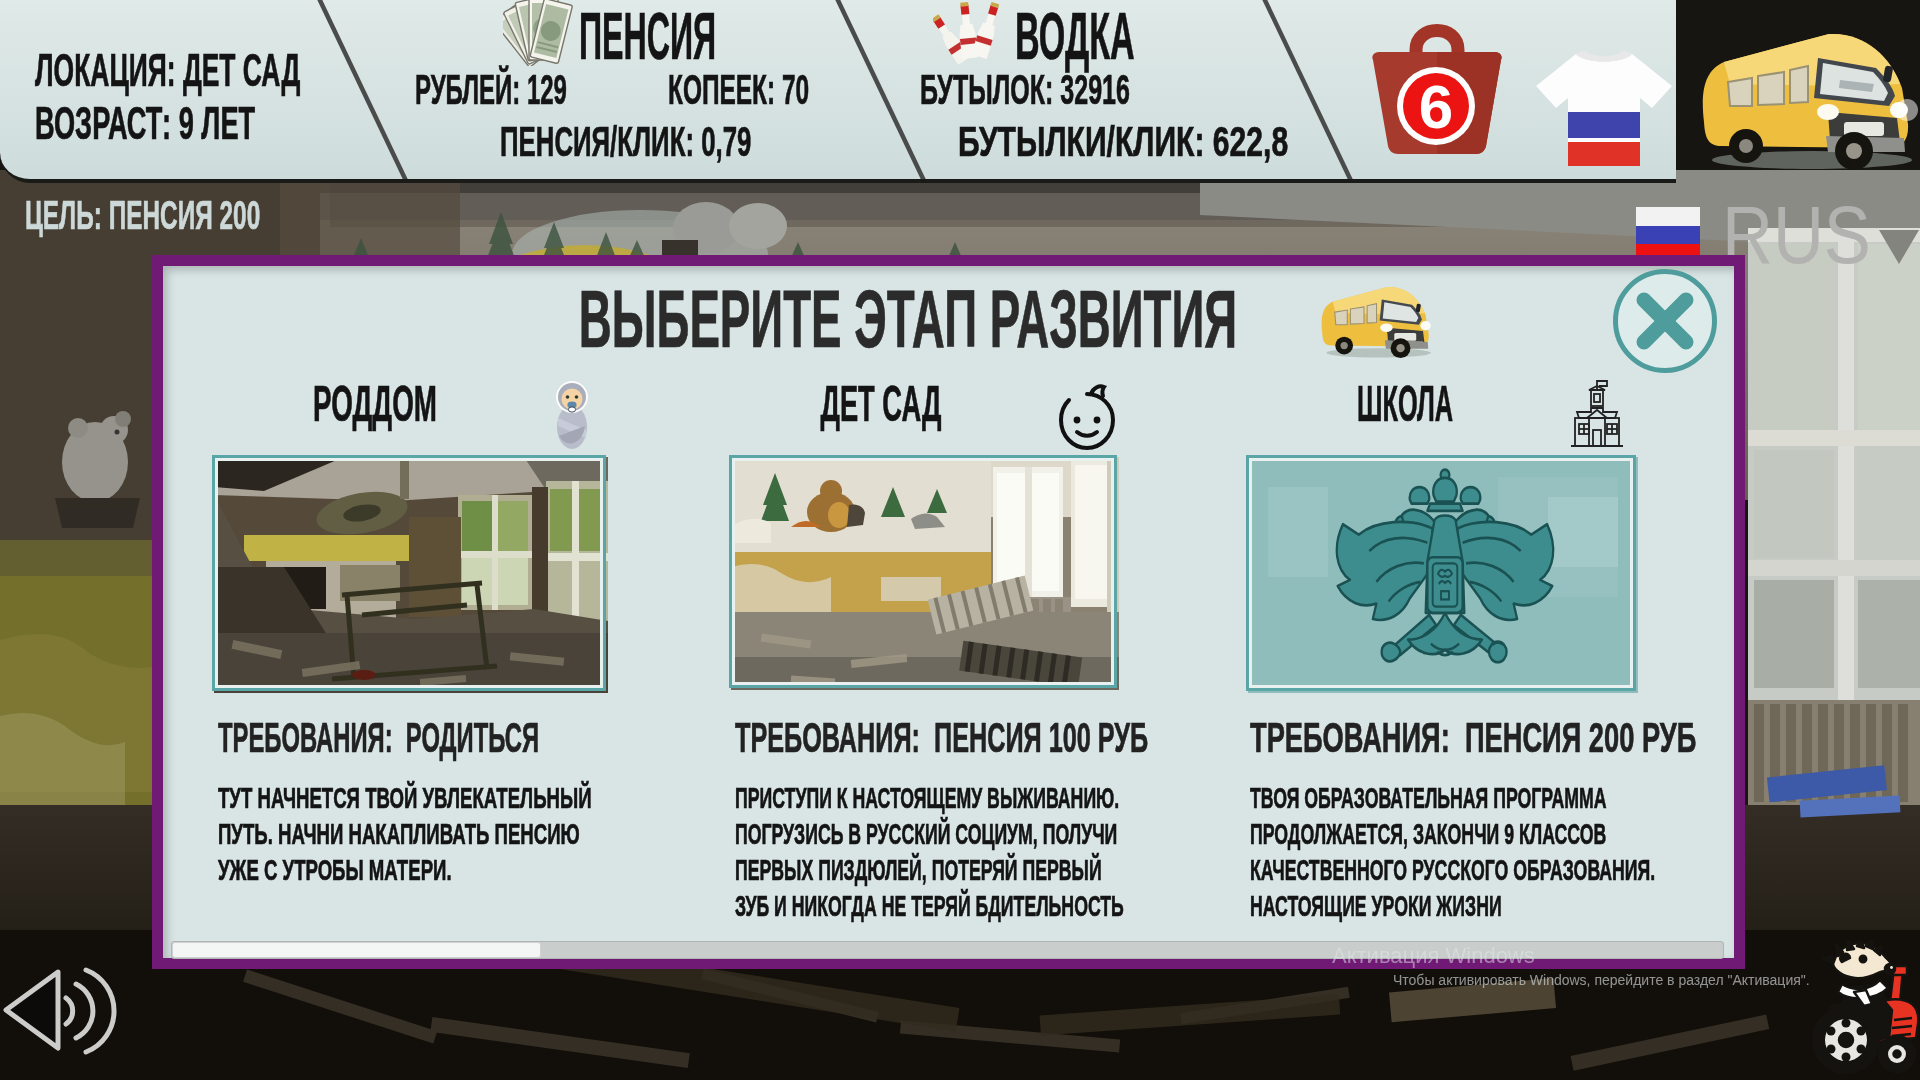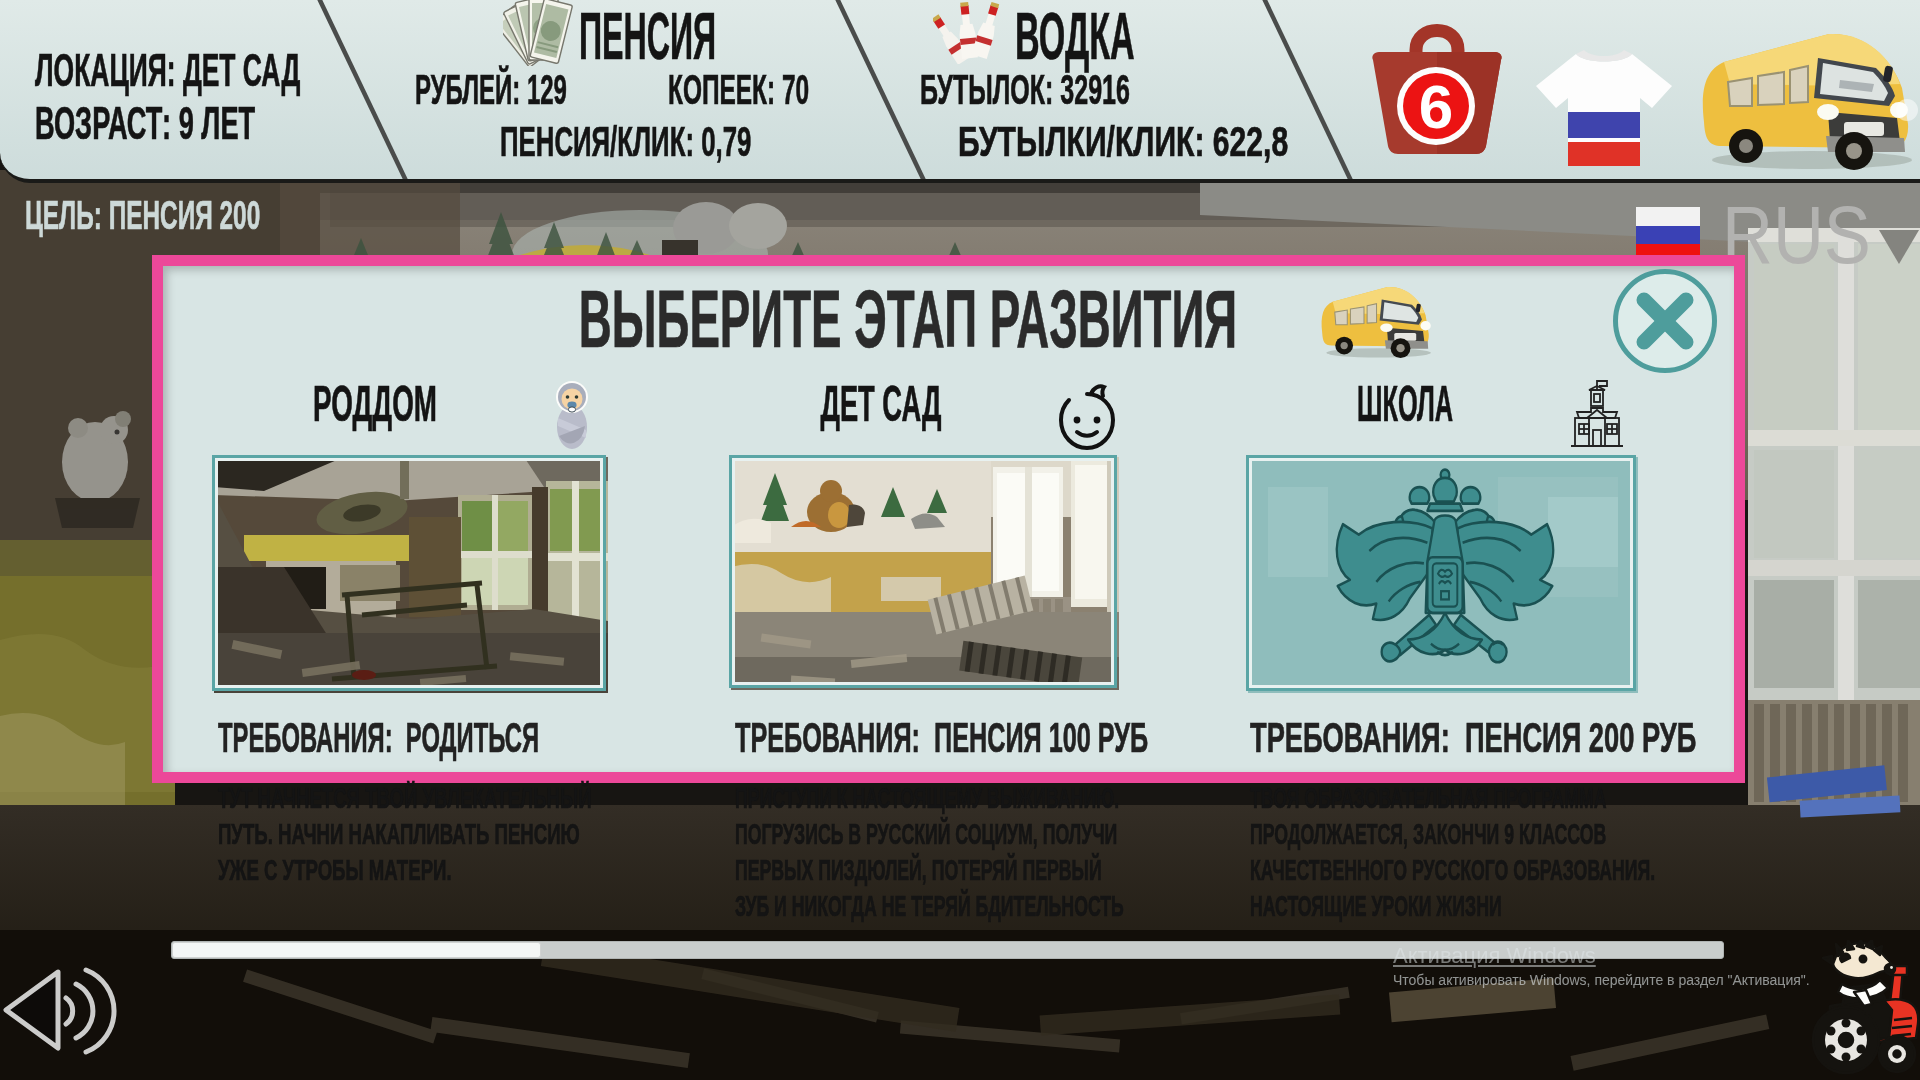--- a/index.html
+++ b/index.html
@@ -125,21 +125,21 @@
   <div class="abs" style="left:1636px;top:207px;width:64px;height:55px;">
     <div class="abs" style="left:0;top:0;width:64px;height:19px;background:#f2f2f2;"></div>
     <div class="abs" style="left:0;top:19px;width:64px;height:18px;background:#3a41b5;"></div>
     <div class="abs" style="left:0;top:37px;width:64px;height:18px;background:#ee1111;"></div>
   </div>
 
   <div class="abs" style="left:1722px;top:188px;font-size:82px;color:#b2b2b0;transform:scaleX(0.86);transform-origin:0 50%;">RUS</div>
 
   <div class="abs" style="left:1879px;top:230px;width:0;height:0;border-left:20px solid transparent;border-right:20px solid transparent;border-top:34px solid #84847f;"></div>
 
-  <div class="abs" id="topbar" style="left:0;top:0;width:1920px;height:179px;
+  <div class="abs" id="topbar" style="left:0;top:0;width:1676px;height:179px;
        background:linear-gradient(#e0eae8,#cddcdb);border-bottom:4px solid #1a1a18;
        border-bottom-left-radius:30px;">
 
     <div class="sep" style="left:360px;"></div>
 
     <div class="sep" style="left:878px;"></div>
 
     <div class="sep" style="left:1305px;"></div>
 
     <div class="cond" style="--sx:0.575;left:35px;top:43px;font-size:46px;">ЛОКАЦИЯ: ДЕТ САД</div>
@@ -247,22 +247,22 @@
       <ellipse cx="134" cy="88" rx="11" ry="8" fill="#fbfbf2"></ellipse>
       <ellipse cx="205" cy="86" rx="9" ry="8" fill="#fcfcf6"></ellipse>
       <ellipse cx="213" cy="86" rx="11" ry="11" fill="#ffffff" opacity="0.5"></ellipse>
       <circle cx="52" cy="122" r="17" fill="#16140f"></circle>
         <circle cx="52" cy="122" r="7" fill="#8b887f"></circle>
       <circle cx="160" cy="127" r="19" fill="#16140f"></circle>
         <circle cx="160" cy="127" r="8" fill="#989489"></circle>
     </svg>
   </div>
 
-  <div class="abs" id="modal" style="left:152px;top:255px;width:1593px;height:528px;
-       background:#d8e5e4;border:11px solid #ec4899;box-sizing:border-box;
+  <div class="abs" id="modal" style="left:152px;top:255px;width:1593px;height:714px;
+       background:#d8e5e4;border:11px solid #701a75;box-sizing:border-box;
        box-shadow:inset 4px 4px 8px rgba(0,0,0,0.22);">
 
     <div class="condc" style="--sx:0.564;left:745px;top:7px;font-size:81px;color:#2b2b2b;">ВЫБЕРИТЕ ЭТАП РАЗВИТИЯ</div>
 
     <svg class="abs" style="left:1154px;top:14px;" width="118" height="82" viewBox="0 0 226 150">
       <ellipse cx="118" cy="136" rx="100" ry="9" fill="#9aa59e" opacity="0.55"></ellipse>
       <path d="M10 98 C6 64 12 46 30 38 L135 10 C170 8 198 34 208 64 L214 100 C215 116 208 124 196 124 L28 122 C14 122 11 114 10 98 Z" fill="#eebf3f"></path>
       <path d="M30 38 L135 10 C170 8 196 32 206 60 L150 62 L36 60 Z" fill="#f6d878"></path>
       <path d="M124 34 L182 44 C192 54 198 62 201 72 L195 82 L120 74 Z" fill="#454a50"></path>
       <path d="M129 39 L179 48 C186 55 191 62 194 69 L190 77 L126 70 Z" fill="#dfe5e3"></path>
@@ -525,21 +525,21 @@
     <div class="abs" style="left:1450px;top:3px;width:104px;height:104px;border-radius:52px;background:#ddecea;border:5px solid #4e9d9c;box-sizing:border-box;">
       <svg width="94" height="94" viewBox="0 0 94 94">
         <g stroke="#4e9d9c" stroke-width="15" stroke-linecap="round">
           <line x1="26" y1="26" x2="68" y2="68"></line>
           <line x1="68" y1="26" x2="26" y2="68"></line>
         </g>
       </svg>
     </div>
   </div>
 
-  <div class="abs" style="left:1393px;top:943px;font-size:22px;color:rgba(225,231,233,0.5);text-decoration:underline;">Активация Windows</div>
+  <div class="abs" style="left:1332px;top:943px;font-size:22px;color:rgba(225,231,233,0.5);">Активация Windows</div>
 
   <div class="abs" style="left:1393px;top:972px;font-size:14px;color:rgba(225,231,233,0.62);">Чтобы активировать Windows, перейдите в раздел "Активация".</div>
 
   <svg class="abs" style="left:0px;top:960px;" width="130" height="108" viewBox="0 0 130 108">
     <g fill="#0d0b09" stroke="#cccccb" stroke-width="5" stroke-linejoin="round">
       <path d="M58 12 L6 50 L58 88 Z"></path>
     </g>
     <g fill="none" stroke="#cccccb" stroke-width="5" stroke-linecap="round">
       <path d="M66 38 a16 16 0 0 1 0 26"></path>
       <path d="M76 24 a30 30 0 0 1 0 54"></path>

